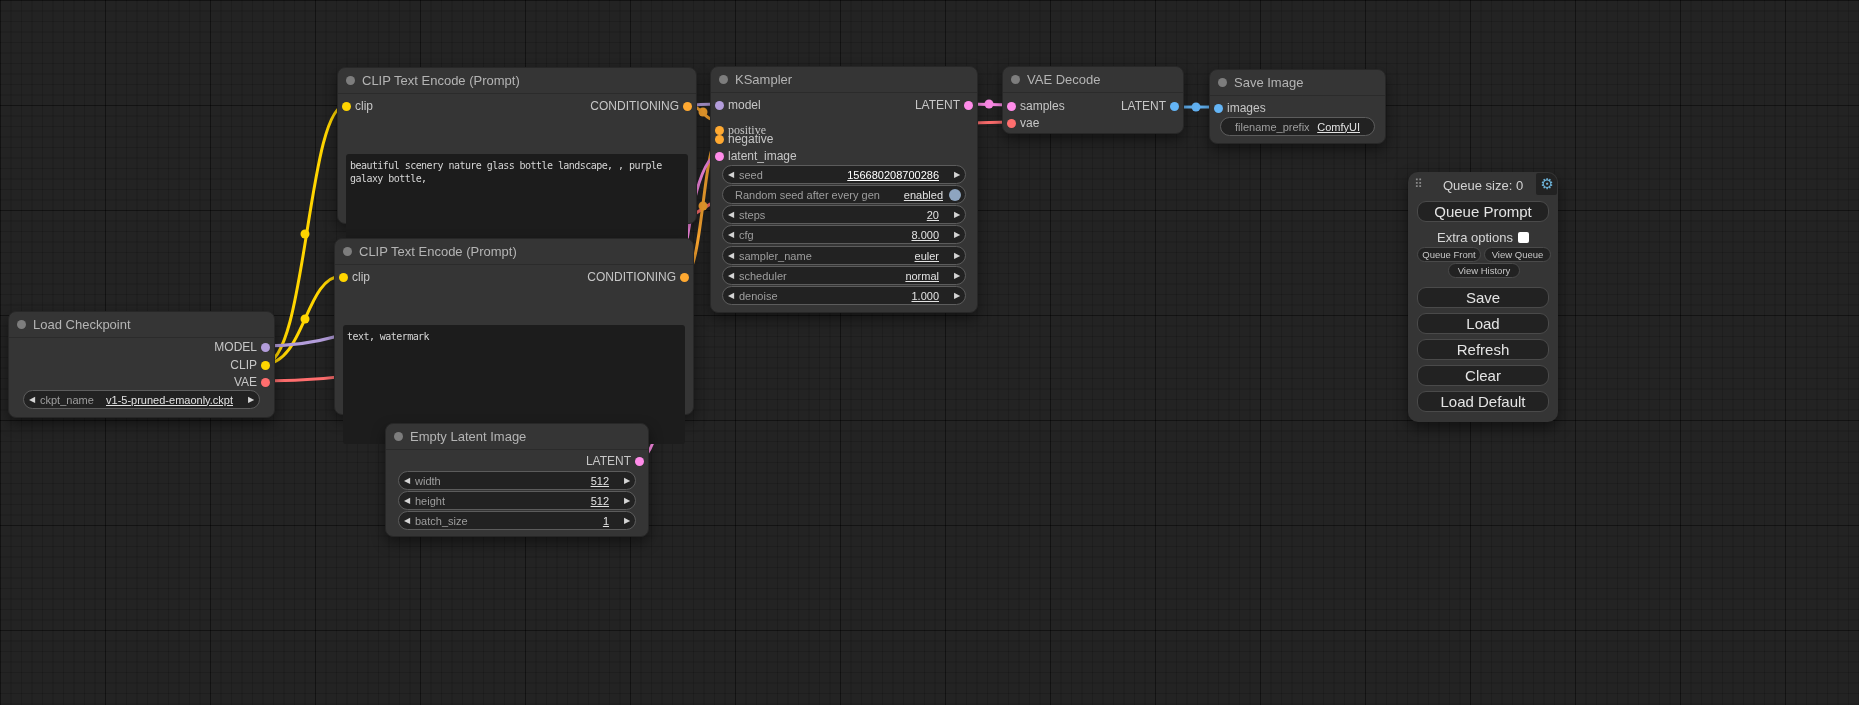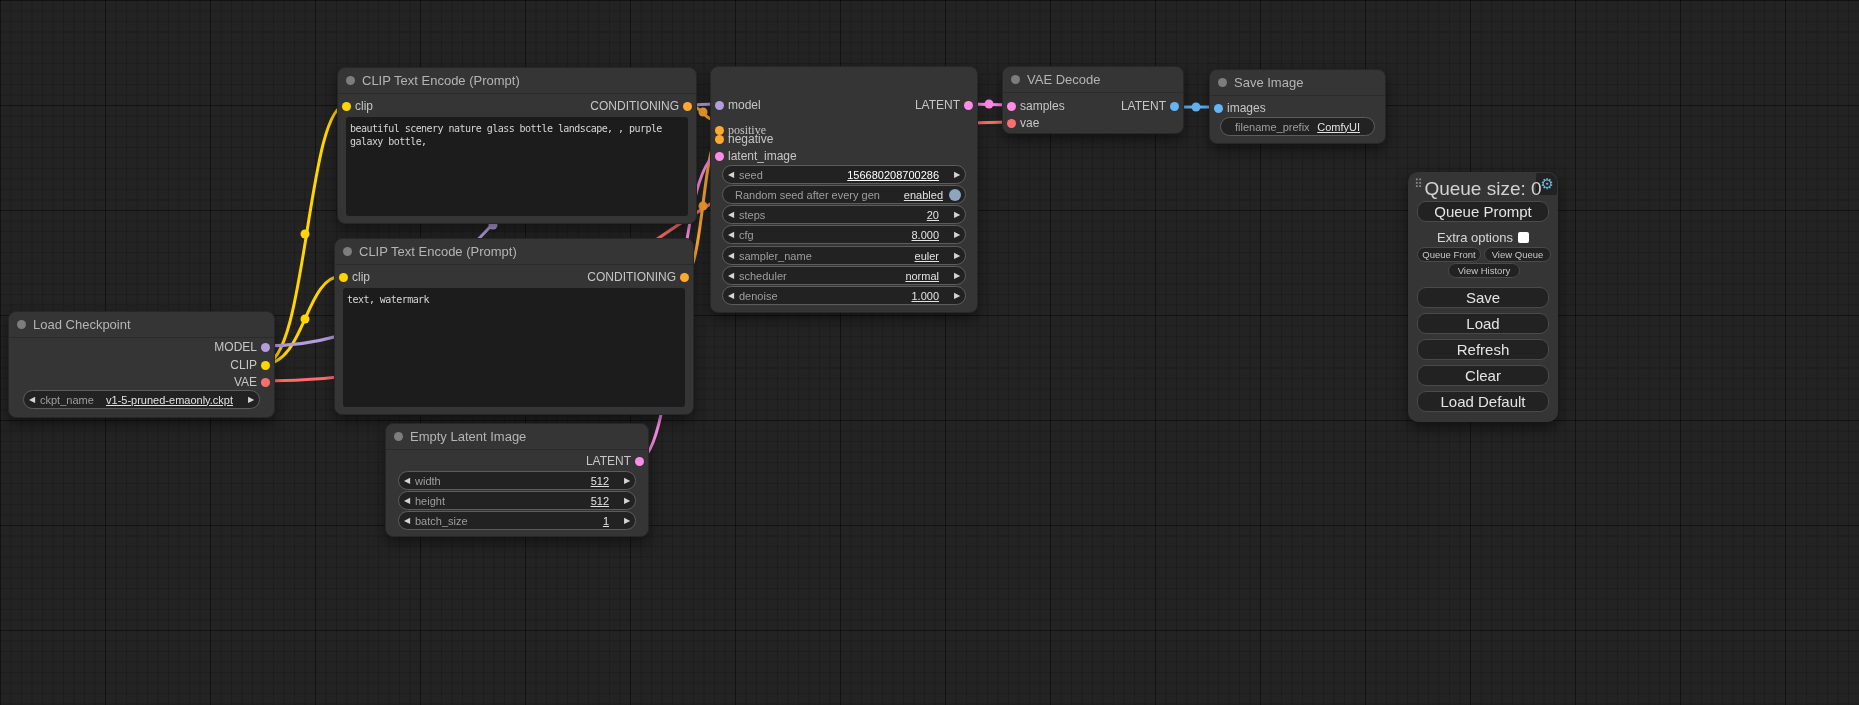--- a/index.html
+++ b/index.html
@@ -40,30 +40,30 @@
     font-size:11px;color:#c8c8c8;overflow:hidden;}
   .w-arrow{font-family:"DejaVu Sans",sans-serif;font-size:8px;color:#d4d4d4;width:16px;
     text-align:center;flex:0 0 auto;}
   .w-label{color:#9e9e9e;flex:0 0 auto;white-space:nowrap;}
   .w-value{flex:1 1 auto;text-align:right;color:#e2e2e2;white-space:nowrap;padding-right:10px;text-decoration:underline;}
   .w-value.noarrow{padding-right:14px;}
   .w-toggle{flex:0 0 auto;width:12px;height:12px;border-radius:50%;background:var(--c-toggle);
     margin-right:4px;}
   .textbox{position:absolute;left:8px;background:#1c1c1c;border-radius:3px;color:#d6d6d6;
     font-family:"DejaVu Sans Mono",monospace;font-size:10px;letter-spacing:-0.55px;line-height:13px;
-    padding:5px 4px;box-sizing:border-box;white-space:pre-wrap;word-break:break-word;}
+    padding:5px 4px;box-sizing:border-box;white-space:pre-wrap;word-break:break-word;margin-top:37px;}
 
   
   #queue-panel{position:absolute;left:1408px;top:172px;width:150px;height:250px;background:#353535;
     border-radius:10px;box-shadow:0 6px 14px rgba(0,0,0,.5);z-index:3;}
   .q-corner{position:absolute;right:1px;top:1px;width:21px;height:22px;background:#222;
     border-radius:2px 9px 2px 2px;}
   .q-handle{position:absolute;left:6px;top:6px;color:#8a8a8a;font-size:12px;line-height:12px;
     font-family:"DejaVu Sans",sans-serif;}
-  .q-title{position:absolute;left:0;right:0;top:6px;text-align:center;color:#d2d2d2;font-size:19px;}
+  .q-title{position:absolute;left:0;right:0;top:6px;text-align:center;color:#d2d2d2;font-size:13px;}
   .q-gear{position:absolute;right:4px;top:3px;color:var(--c-gear);font-size:15px;
     font-family:"DejaVu Sans",sans-serif;}
   .q-btn{position:absolute;left:9px;width:130px;background:#222;border:1px solid #4a4a4a;
     border-radius:9px;color:#e4e4e4;text-align:center;cursor:default;}
   .q-big{height:19px;line-height:19px;font-size:15px;}
   .q-small{height:13px;line-height:13px;font-size:9.5px;color:#c6c6c6;border-radius:8px;}
   .q-extra{position:absolute;left:0;right:0;top:58px;text-align:center;color:#d8d8d8;font-size:13px;}
   .q-check{display:inline-block;width:11px;height:11px;background:#fff;border-radius:2px;
     vertical-align:-1px;margin-left:5px;}
 </style>
@@ -113,20 +113,21 @@
   </div>
 
   <div class="node" style="left:334px;top:238px;width:358px;height:175px;">
     <div class="node-title"><span class="title-dot"></span><span>CLIP Text Encode (Prompt)</span></div>
     <div class="slot in" style="top:30px;"><span class="pdot dot-clip"></span><span>clip</span></div>
     <div class="slot out" style="top:30px;"><span>CONDITIONING</span><span class="pdot dot-cond"></span></div>
     <div class="textbox" style="top:49px;width:342px;height:119px;">text, watermark</div>
   </div>
 
   <div class="node" style="left:710px;top:66px;width:266px;height:245px;">
+    <div class="node-title"><span class="title-dot"></span><span>KSampler</span></div>
     <div class="slot in" style="top:30px;"><span class="pdot dot-model"></span><span>model</span></div>
     <div class="slot in" style="top:55px;font-family:Liberation Serif, serif;"><span class="pdot dot-cond"></span><span>positive</span></div>
     <div class="slot in" style="top:64px;"><span class="pdot dot-cond"></span><span>negative</span></div>
     <div class="slot in" style="top:81px;"><span class="pdot dot-latent"></span><span>latent_image</span></div>
     <div class="slot out" style="top:30px;"><span>LATENT</span><span class="pdot dot-latent"></span></div>
 
     <div class="widget" style="top:98px;">
       <span class="w-arrow">◀</span>
       <span class="w-label">seed</span>
       <span class="w-value" style="color:#fff;">156680208700286</span>

